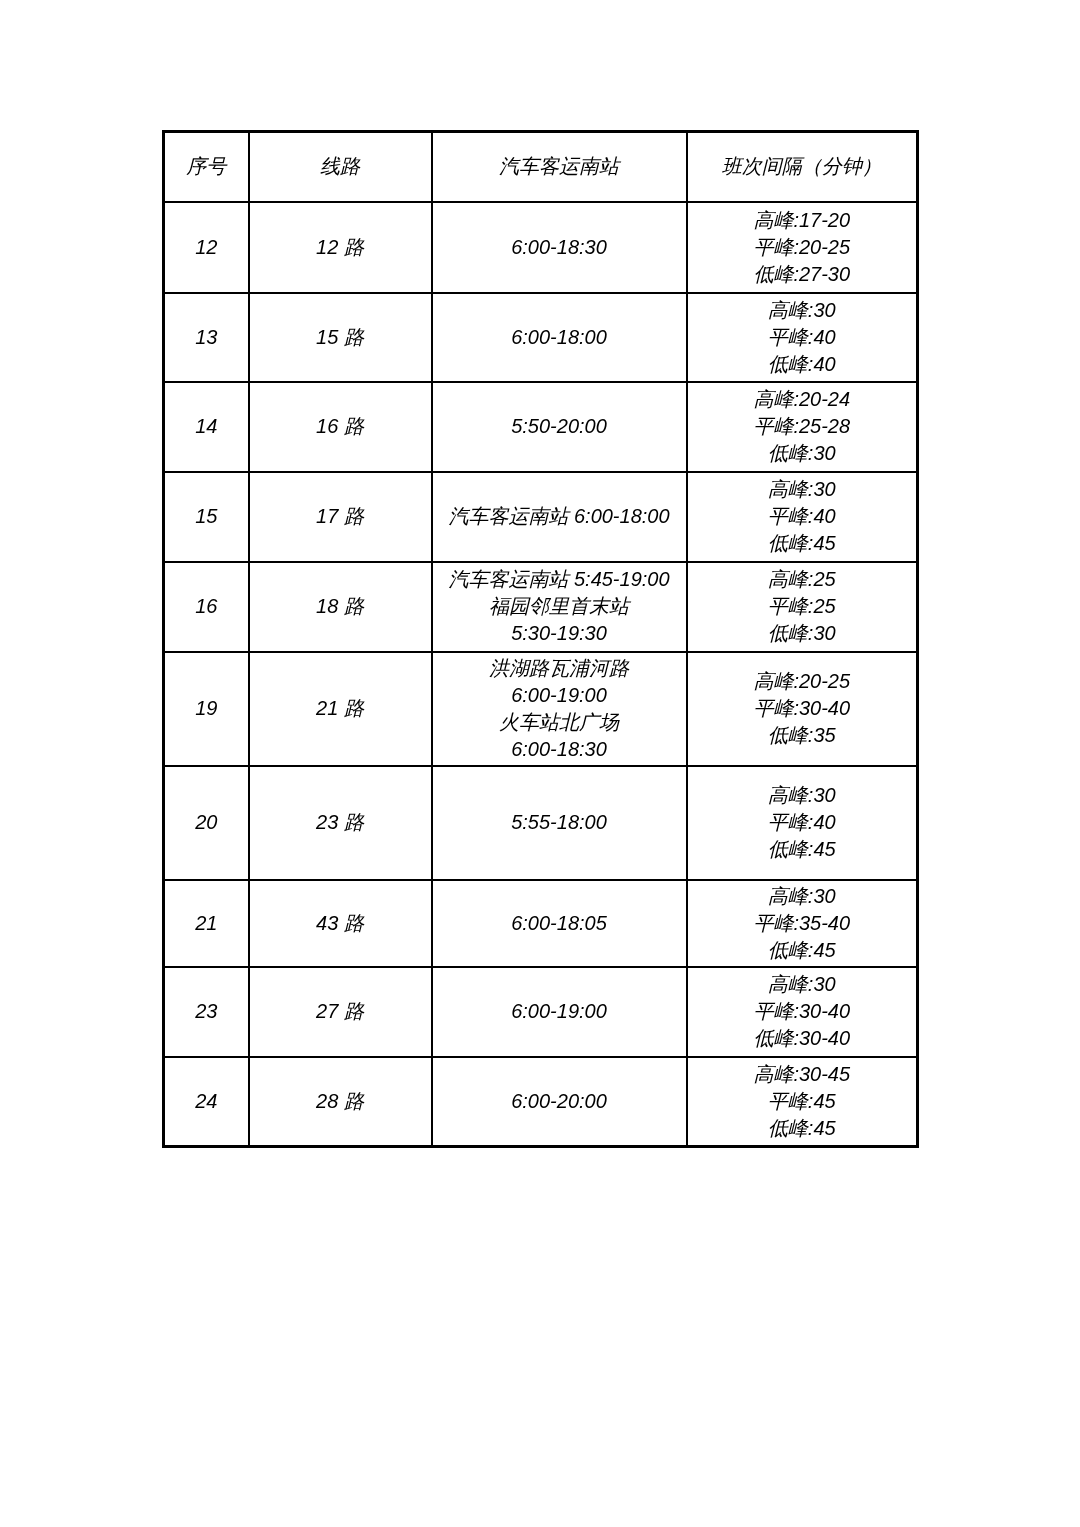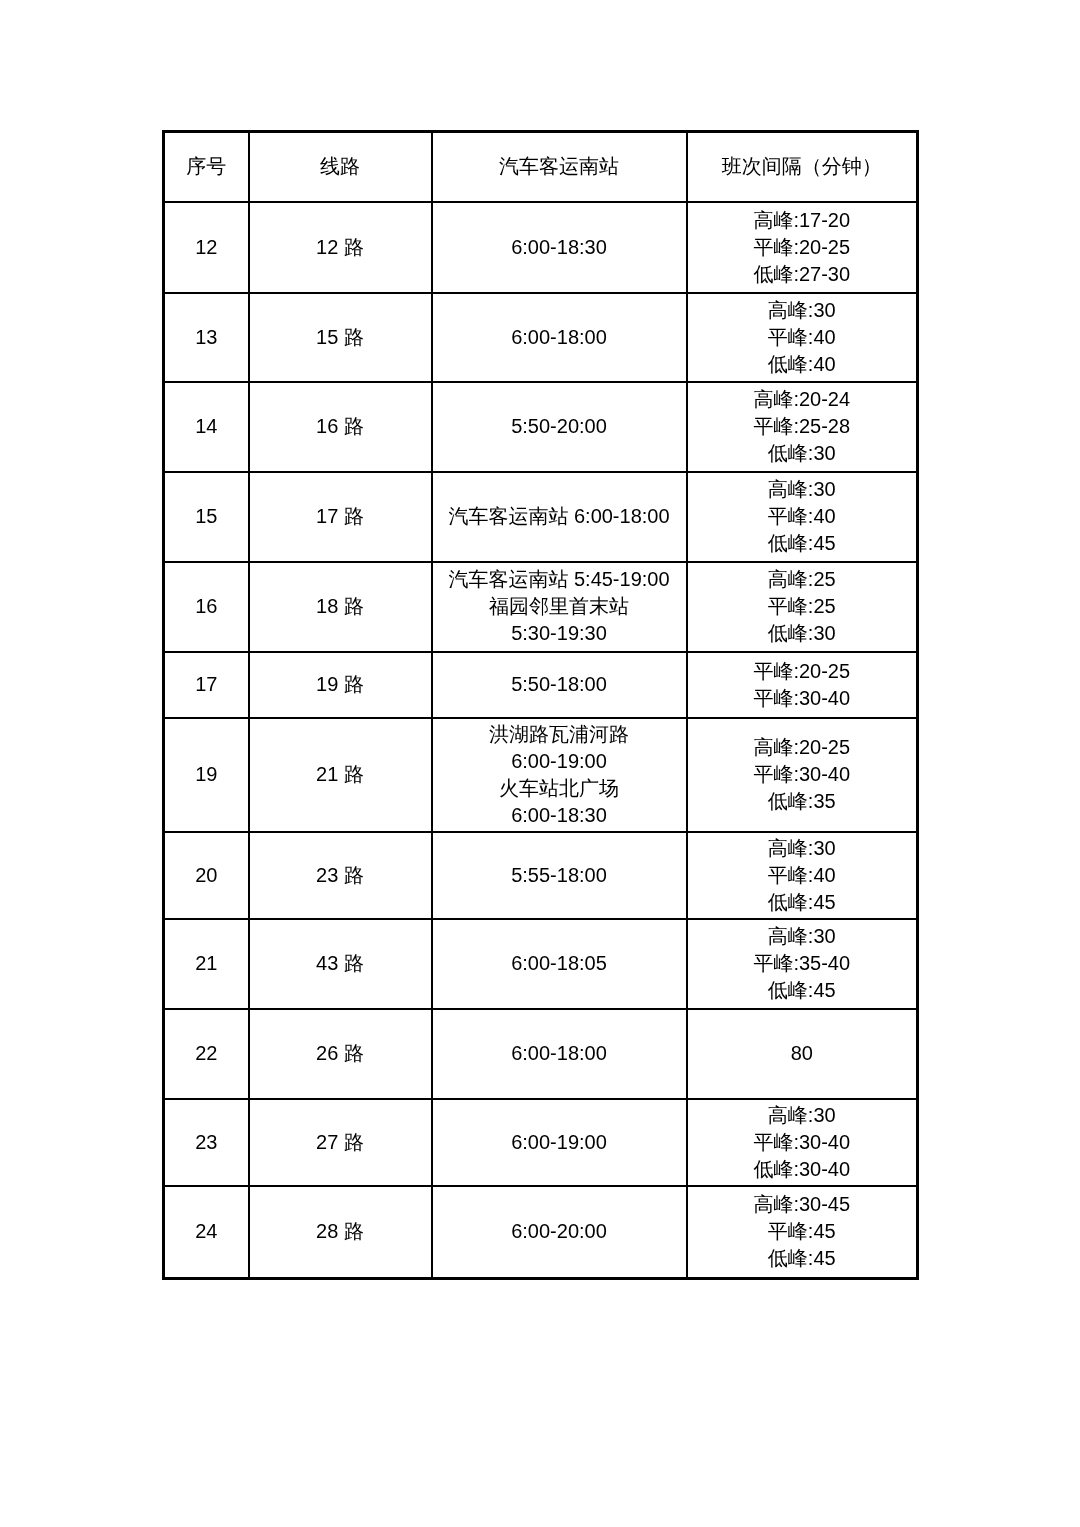--- a/index.html
+++ b/index.html
@@ -14,20 +14,21 @@
     font-family: "Liberation Sans", sans-serif;
     color: #000000;
   }
   .doc-page {
     position: absolute;
     left: 0;
     top: 0;
     width: 1080px;
     height: 1527px;
     background: #ffffff;
+    font-style: italic;
   }
   table.schedule {
     position: absolute;
     left: 162px;
     top: 130px;
     width: 754px;
     border-collapse: collapse;
     table-layout: fixed;
     border: 3px solid #000000;
   }
@@ -159,35 +160,20 @@
             <div>5:30-19:30</div>
           </td>
           <td>
             <div>高峰:25</div>
             <div>平峰:25</div>
             <div>低峰:30</div>
           </td>
         </tr>
         <tr>
           <td>
-            <div>17</div>
-          </td>
-          <td>
-            <div>19 路</div>
-          </td>
-          <td>
-            <div>5:50-18:00</div>
-          </td>
-          <td>
-            <div>平峰:20-25</div>
-            <div>平峰:30-40</div>
-          </td>
-        </tr>
-        <tr>
-          <td>
             <div>19</div>
           </td>
           <td>
             <div>21 路</div>
           </td>
           <td>
             <div>洪湖路瓦浦河路</div>
             <div>6:00-19:00</div>
             <div>火车站北广场</div>
             <div>6:00-18:30</div>
@@ -221,34 +207,20 @@
           <td>
             <div>43 路</div>
           </td>
           <td>
             <div>6:00-18:05</div>
           </td>
           <td>
             <div>高峰:30</div>
             <div>平峰:35-40</div>
             <div>低峰:45</div>
-          </td>
-        </tr>
-        <tr>
-          <td>
-            <div>22</div>
-          </td>
-          <td>
-            <div>26 路</div>
-          </td>
-          <td>
-            <div>6:00-18:00</div>
-          </td>
-          <td>
-            <div>80</div>
           </td>
         </tr>
         <tr>
           <td>
             <div>23</div>
           </td>
           <td>
             <div>27 路</div>
           </td>
           <td>

